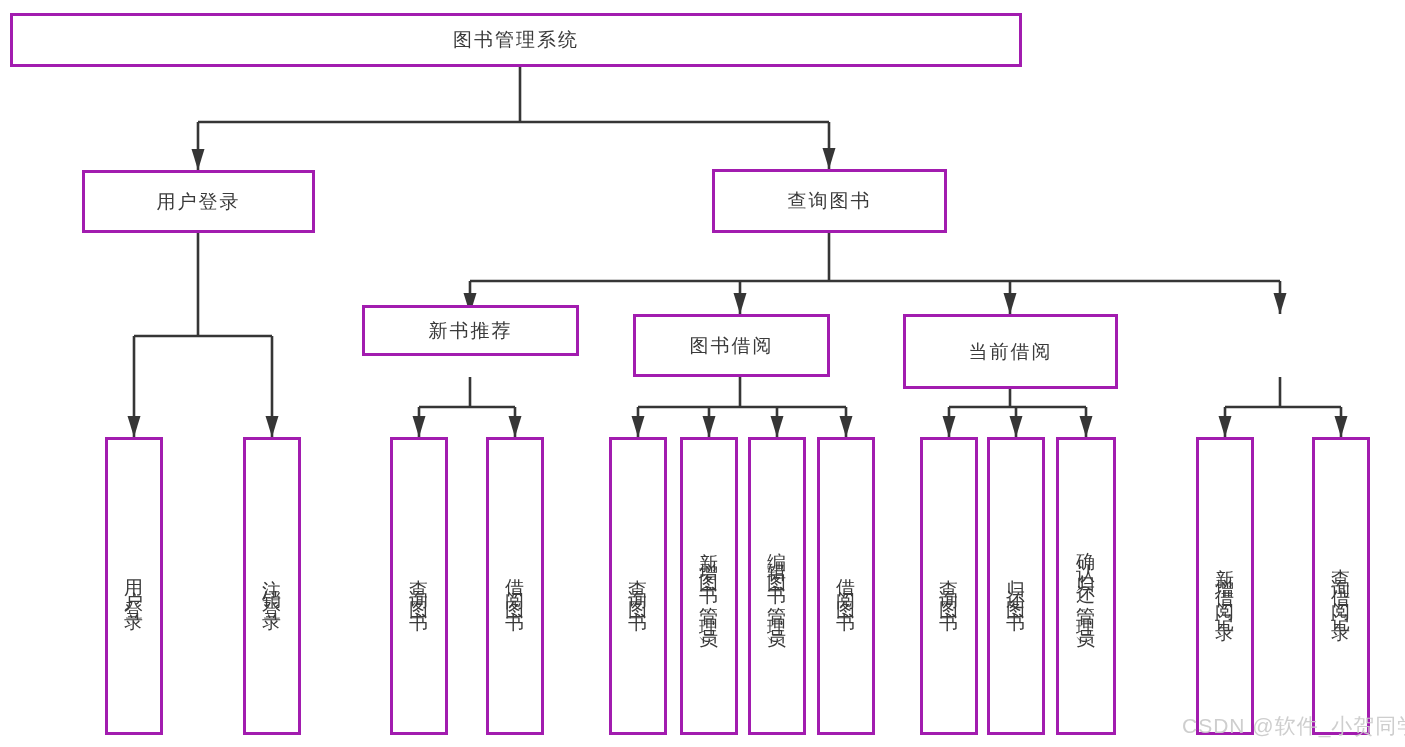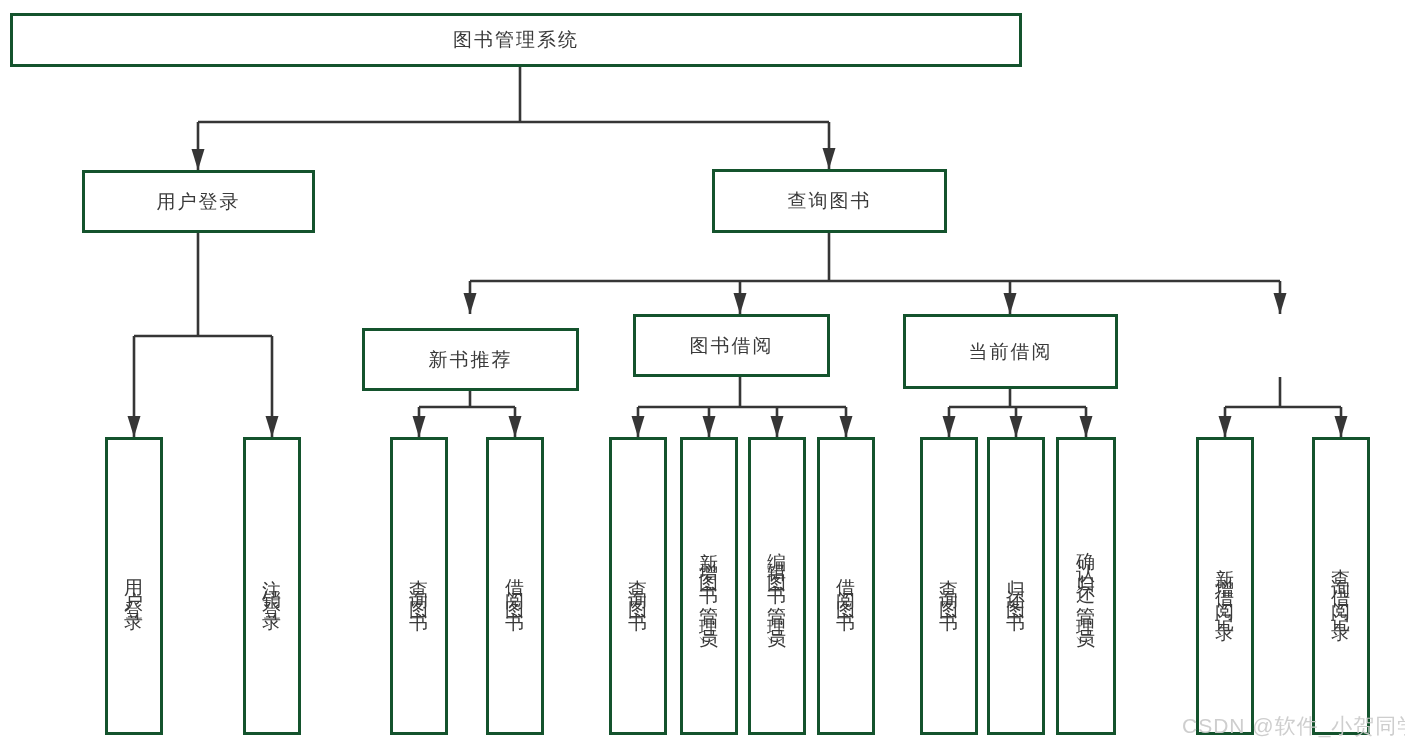--- a/index.html
+++ b/index.html
@@ -4,21 +4,21 @@
 <style>
   html,body{margin:0;padding:0;background:#ffffff;}
   body{font-family:"Liberation Sans","DejaVu Sans",sans-serif;}
   .canvas{
     position:relative;width:1405px;height:747px;background:#ffffff;overflow:hidden;
   }
   .connectors{position:absolute;left:0;top:0;z-index:1;}
   .link{stroke:#363636;stroke-width:2.6;fill:none;}
   .box{
     position:absolute;box-sizing:border-box;z-index:2;
-    border:3px solid #14532d;background:#ffffff;color:#3a3a3a;
+    border:3px solid #a21caf;background:#ffffff;color:#3a3a3a;
     display:flex;align-items:center;justify-content:center;
     text-align:center;
   }
   .hbox{font-size:19px;letter-spacing:2px;}
   .vbox{
     width:58px;height:298px;top:437px;
     font-size:19px;letter-spacing:11px;line-height:1;
     writing-mode:vertical-rl;text-orientation:mixed;
   }
   .watermark{
@@ -78,21 +78,21 @@
     <path class="link" d="M1225 407 H1341"></path>
     <path class="link" d="M1225 407 V437" marker-end="url(#arrow)"></path>
     <path class="link" d="M1341 407 V437" marker-end="url(#arrow)"></path>
   </svg>
 
   <div class="box hbox" style="left:10px;top:13px;width:1012px;height:54px">图书管理系统</div>
 
   <div class="box hbox" style="left:82px;top:170px;width:233px;height:63px">用户登录</div>
   <div class="box hbox" style="left:712px;top:169px;width:235px;height:64px">查询图书</div>
 
-  <div class="box hbox" style="left:362px;top:328px;width:217px;height:63px">新书推荐</div>
+  <div class="box hbox" style="left:362px;top:305px;width:217px;height:51px">新书推荐</div>
   <div class="box hbox" style="left:633px;top:314px;width:197px;height:63px">图书借阅</div>
   <div class="box hbox" style="left:903px;top:314px;width:215px;height:75px">当前借阅</div>
 
   <div class="box vbox" style="left:105px">用户登录</div>
   <div class="box vbox" style="left:243px">注销登录</div>
 
   <div class="box vbox" style="left:390px">查询图书</div>
   <div class="box vbox" style="left:486px">借阅图书</div>
 
   <div class="box vbox" style="left:609px">查询图书</div>

